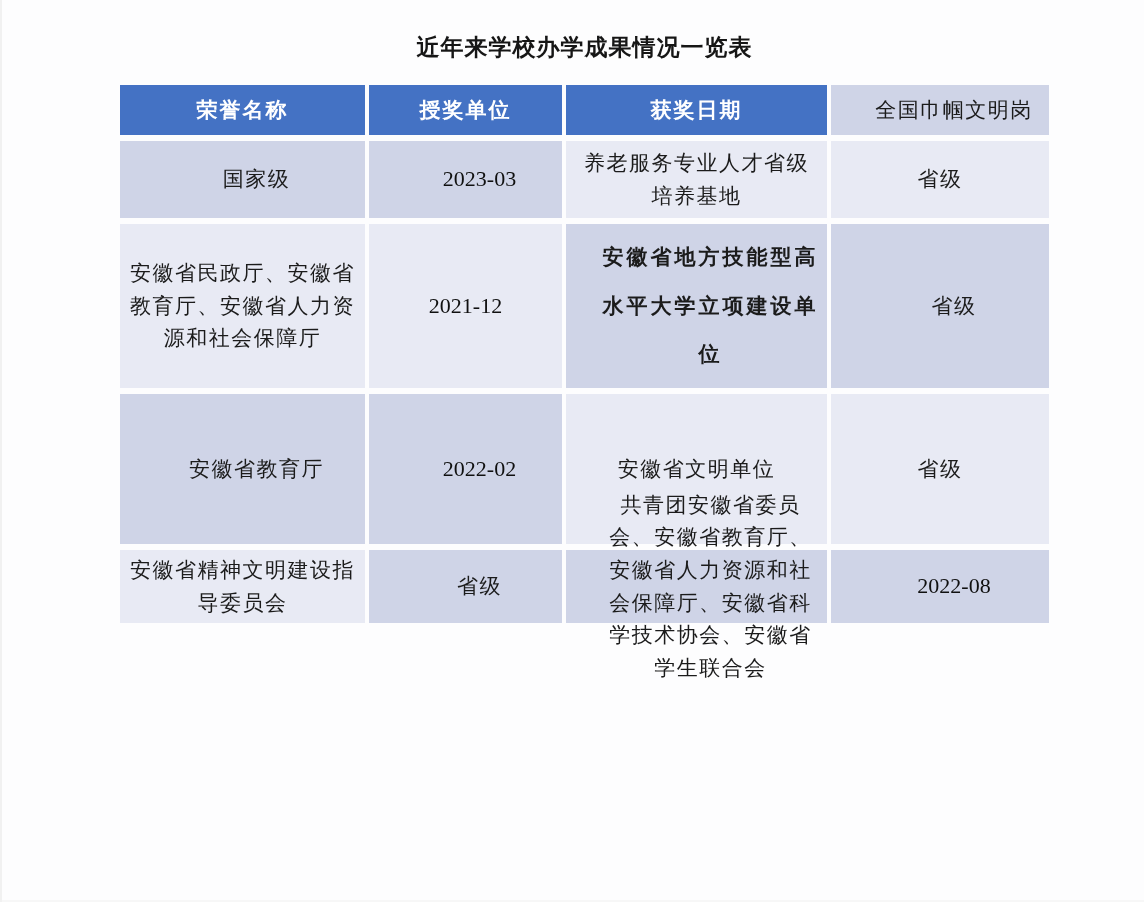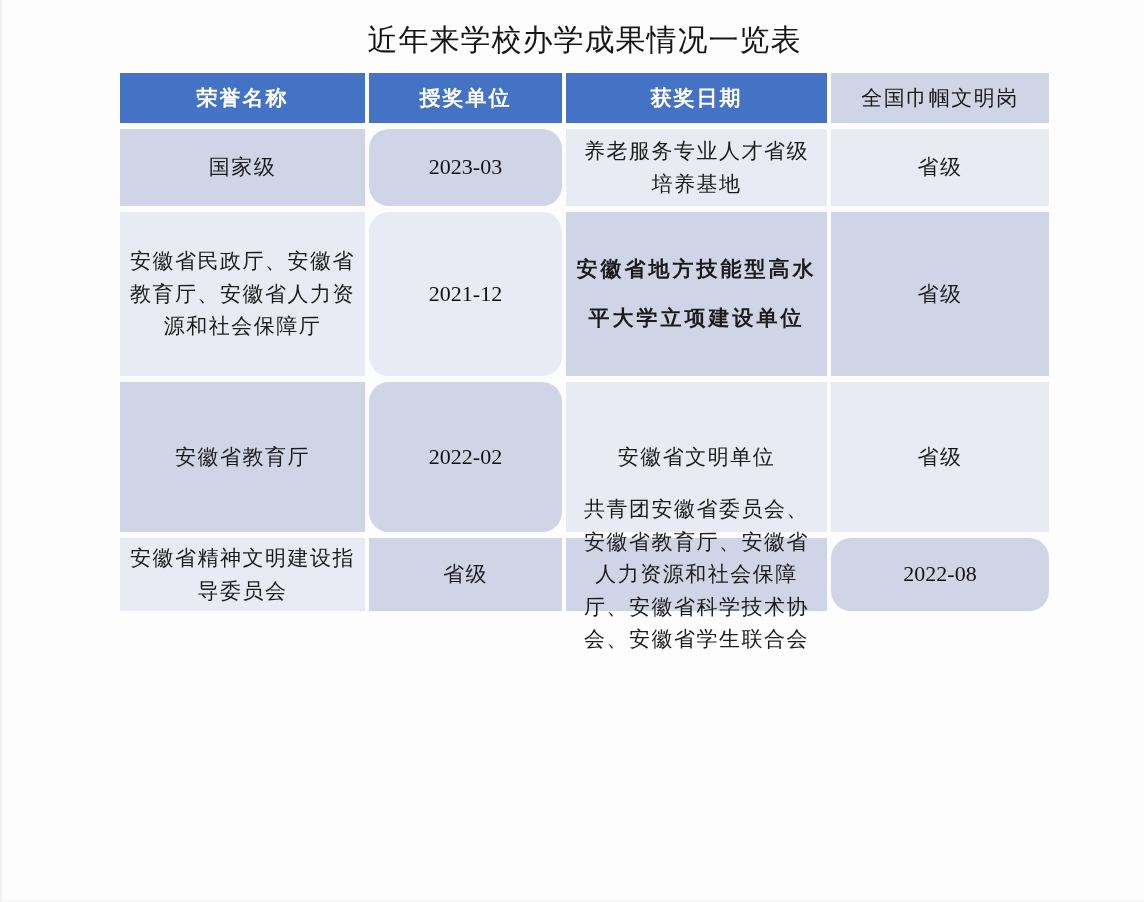--- a/index.html
+++ b/index.html
@@ -15,26 +15,26 @@
     overflow: hidden;
     box-shadow: inset 2px 0 0 #f1f1f1, inset 0 -2px 0 #f7f7f7;
   }
   .content {
     position: absolute;
     left: 120px;
     top: 20px;
     width: 929px;
   }
   .title {
-    margin: 0;
+    margin: 12px;
     height: 34px;
     text-align: center;
     font-family: "Liberation Sans", "DejaVu Sans", sans-serif;
-    font-weight: normal;
-    font-size: 30px;
+    font-weight: bold;
+    font-size: 23px;
     letter-spacing: 1px;
     color: #161616;
   }
   .table {
     margin-top: 19px;
     display: grid;
     grid-template-columns: 245px 193px 261px 218px;
     grid-template-rows: 50px 77px 164px 150px 73px 201px;
     gap: 6px 4px;
     width: 774px;
@@ -51,32 +51,31 @@
     line-height: 1.55;
     letter-spacing: 1.5px;
     color: var(--body-text, #1B1B1B);
   }
   .cell.header {
     background: var(--header-bg, #4472C4);
     color: var(--header-text, #FFFFFF);
     font-weight: bold;
     letter-spacing: 2px;
   }
-  .cell.band-dark  { background: var(--band-dark, #CFD4E7); }
+  .cell.band-dark  { background: var(--band-dark, #CFD4E7); padding-left: 36px; }
   .cell.band-light { background: var(--band-light, #E8EAF4); }
   .cell.loose {
     line-height: 2.33;
     letter-spacing: 3px;
     font-weight: bold;
   }
   .cell.date {
     letter-spacing: 0;
     font-size: 22px;
     color: #101010;
-    border-radius: 20px;
   }
 </style>
 </head>
 <body>
 
 <div class="page">
   <div class="content">
     <h1 class="title">近年来学校办学成果情况一览表</h1>
     <div class="table" id="achievements-table">
         <div class="cell header">荣誉名称</div>

